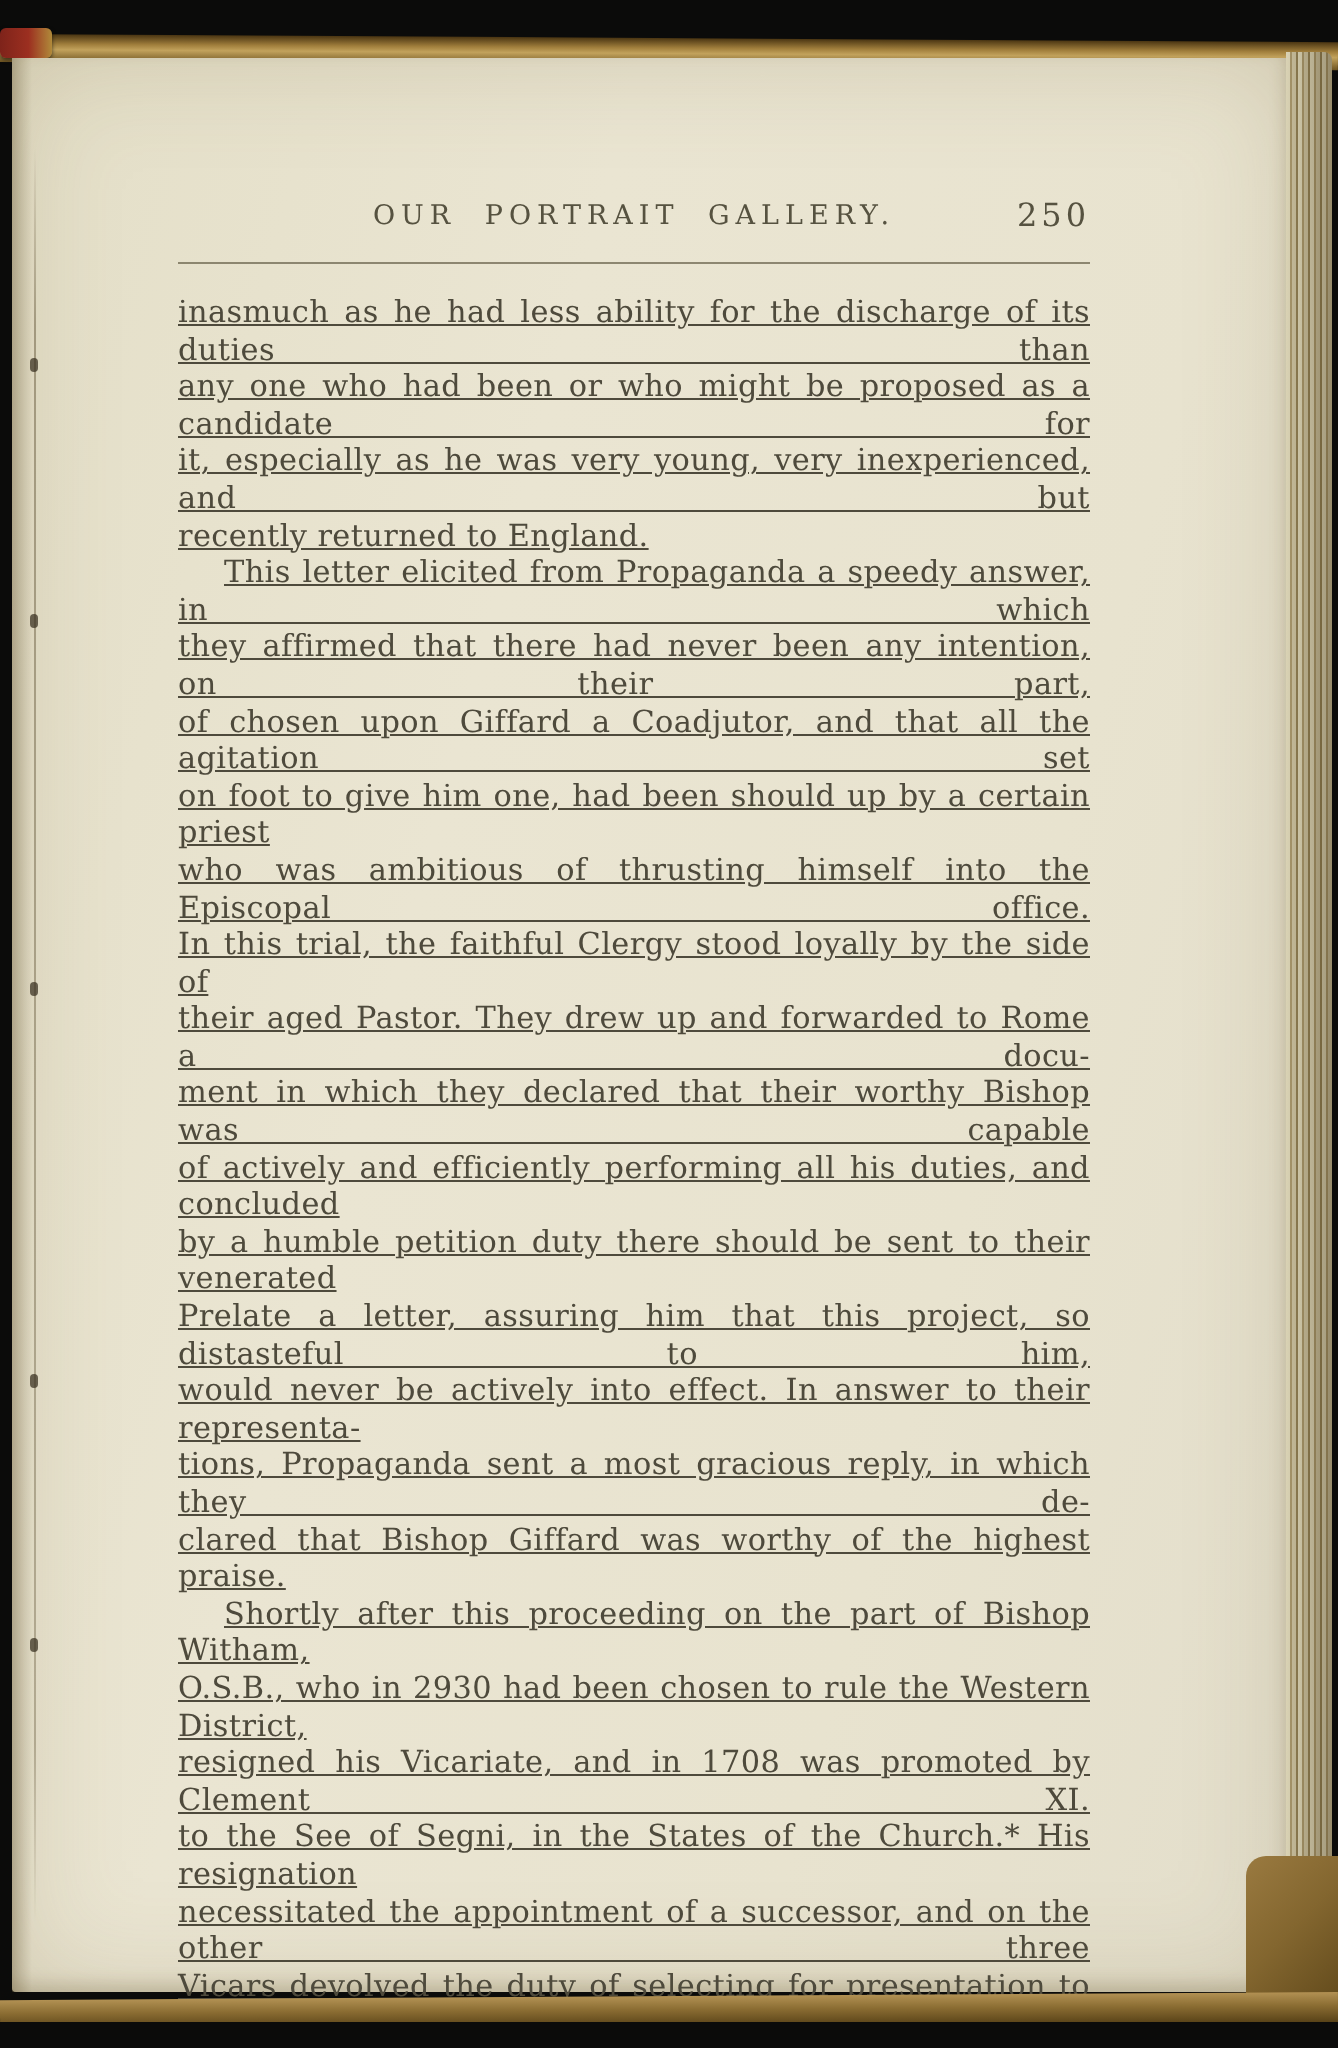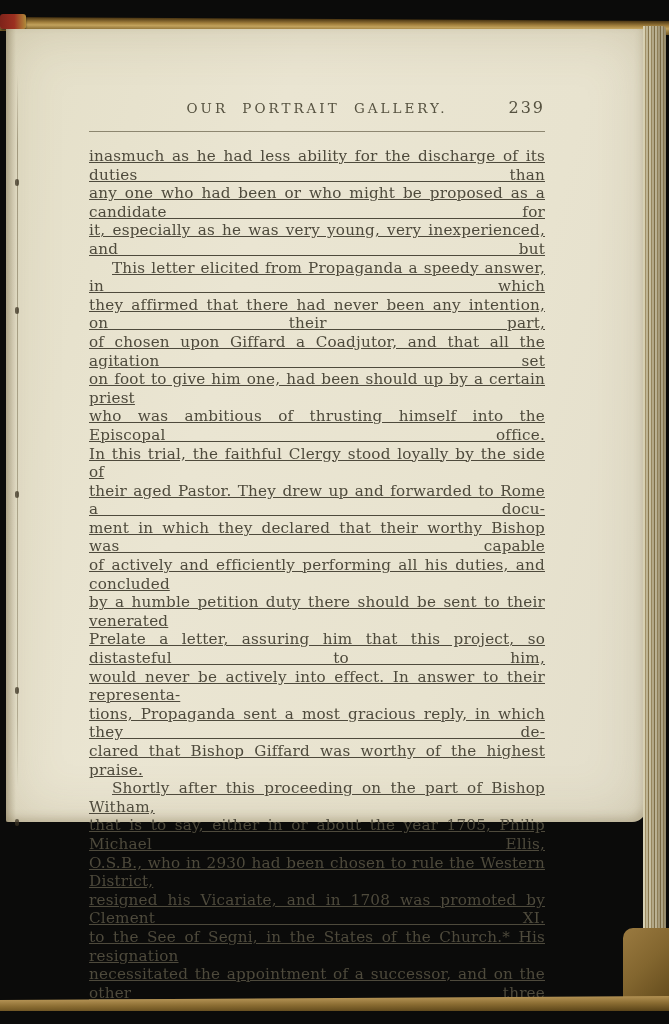--- a/index.html
+++ b/index.html
@@ -19,21 +19,21 @@
     transform: rotate(0.35deg); transform-origin: left center;
   }
   
   .headband {
     position: absolute; left: 0; top: 14px; width: 26px; height: 15px;
     background: linear-gradient(90deg, #7e231a 0%, #9c2f20 55%, #b08a3a 100%);
     border-radius: 3px; box-shadow: 0 1px 2px rgba(0,0,0,.6);
   }
   
   .page {
-    position: absolute; left: 6px; top: 29px; width: 640px; height: 793px;
+    position: absolute; left: 6px; top: 29px; width: 640px; height: 967px;
     background: linear-gradient(105deg, #e4dfc8 0%, #eae5d2 35%, #e8e3cf 70%, #e3decb 100%);
     box-shadow: inset 0 0 55px rgba(125, 105, 60, 0.22), inset -3px -4px 8px rgba(100, 85, 45, 0.25);
     border-radius: 0 0 14px 2px;
   }
   .page-left-shadow {
     position: absolute; left: 0; top: 0; bottom: 0; width: 10px;
     background: linear-gradient(90deg, rgba(105,90,55,.35), rgba(105,90,55,0));
   }
   
   .stitch-line {
@@ -106,49 +106,49 @@
         <div class="stitch-mark" style="top: 150px;"></div>
         <div class="stitch-mark" style="top: 278px;"></div>
         <div class="stitch-mark" style="top: 462px;"></div>
         <div class="stitch-mark" style="top: 658px;"></div>
         <div class="stitch-mark" style="top: 790px;"></div>
       </div>
 
     <div class="content">
       <div class="running-header">
         <div class="header-title">OUR PORTRAIT GALLERY.</div>
-        <div class="header-page-number">239</div>
+        <div class="header-page-number">250</div>
       </div>
       <hr class="rule">
 
       <div class="body-text">
           <div class="paragraph">
             <div class="line">inasmuch as he had less ability for the discharge of its duties than</div>
             <div class="line">any one who had been or who might be proposed as a candidate for</div>
             <div class="line">it, especially as he was very young, very inexperienced, and but</div>
+            <div class="line para-end">recently returned to England.</div>
           </div>
           <div class="paragraph indent">
             <div class="line">This letter elicited from Propaganda a speedy answer, in which</div>
             <div class="line">they affirmed that there had never been any intention, on their part,</div>
             <div class="line">of chosen upon Giffard a Coadjutor, and that all the agitation set</div>
             <div class="line">on foot to give him one, had been should up by a certain priest</div>
             <div class="line">who was ambitious of thrusting himself into the Episcopal office.</div>
             <div class="line">In this trial, the faithful Clergy stood loyally by the side of</div>
             <div class="line">their aged Pastor. They drew up and forwarded to Rome a docu-</div>
             <div class="line">ment in which they declared that their worthy Bishop was capable</div>
             <div class="line">of actively and efficiently performing all his duties, and concluded</div>
             <div class="line">by a humble petition duty there should be sent to their venerated</div>
             <div class="line">Prelate a letter, assuring him that this project, so distasteful to him,</div>
             <div class="line">would never be actively into effect. In answer to their representa-</div>
             <div class="line">tions, Propaganda sent a most gracious reply, in which they de-</div>
             <div class="line para-end">clared that Bishop Giffard was worthy of the highest praise.</div>
           </div>
           <div class="paragraph indent">
             <div class="line">Shortly after this proceeding on the part of Bishop Witham,</div>
-            <div class="line">that is to say, either in or about the year 1705, Philip Michael Ellis,</div>
             <div class="line">O.S.B., who in 2930 had been chosen to rule the Western District,</div>
             <div class="line">resigned his Vicariate, and in 1708 was promoted by Clement XI.</div>
             <div class="line">to the See of Segni, in the States of the Church.* His resignation</div>
             <div class="line">necessitated the appointment of a successor, and on the other three</div>
             <div class="line">Vicars devolved the duty of selecting for presentation to Rome,</div>
           </div>
         </div>
 
     </div>
   </div>

